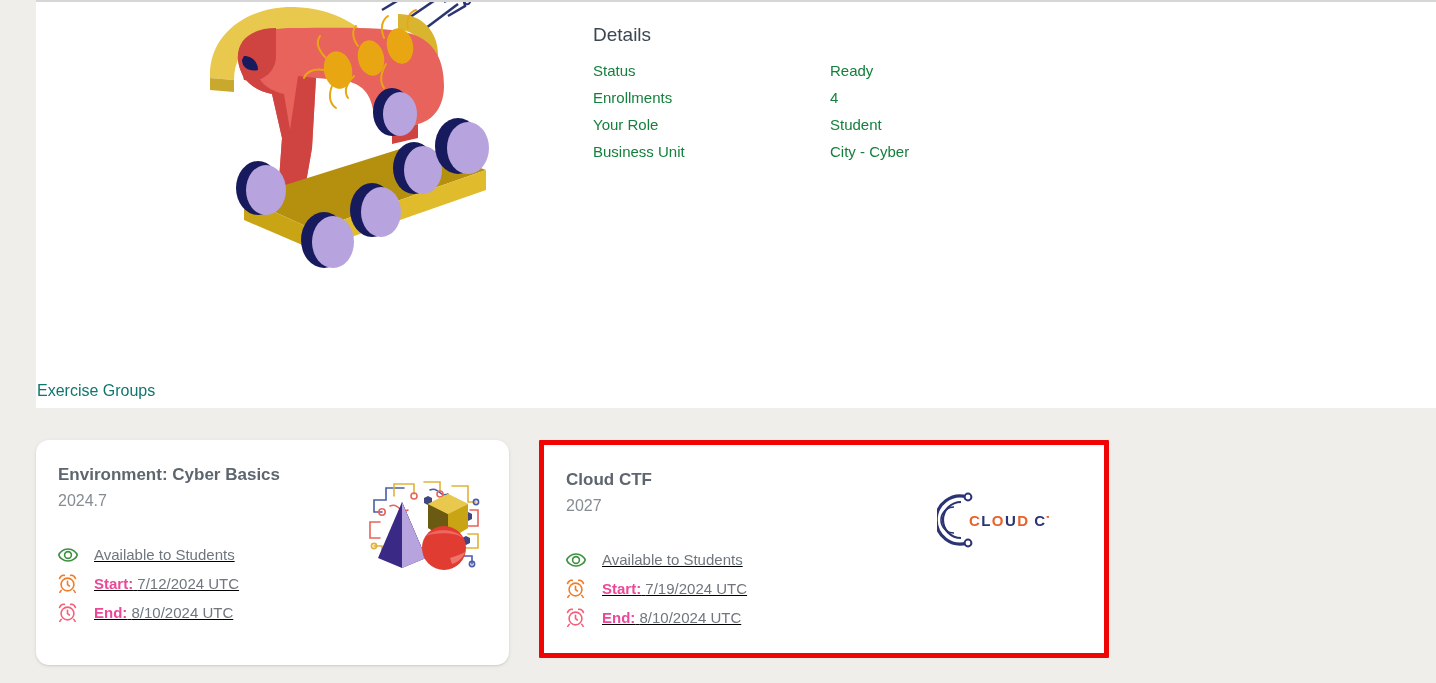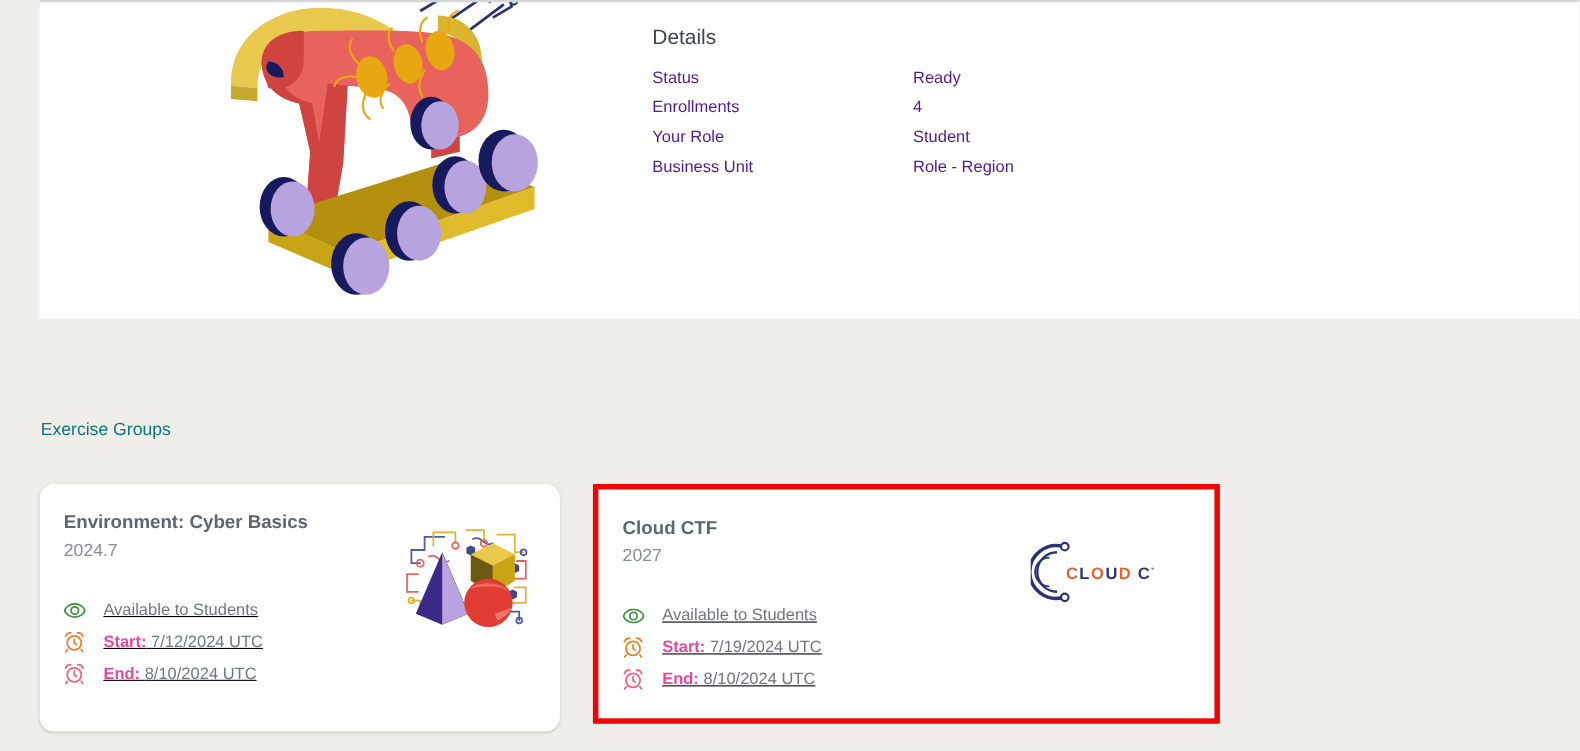--- a/index.html
+++ b/index.html
@@ -14,21 +14,21 @@
     overflow: hidden;
     position: relative;
   }
 
   
   .detail-panel {
     position: absolute;
     left: 36px;
     top: 0;
     width: 1400px;
-    height: 290px;
+    height: 408px;
     background: #ffffff;
     border-top: 2px solid #d6d6d6;
     box-sizing: border-box;
     overflow: hidden;
   }
 
   .horse-wrap {
     position: absolute;
     left: 150px;
     top: -4px;
@@ -48,21 +48,21 @@
     color: #3c4650;
     line-height: 26px;
     margin-bottom: 9px;
     white-space: nowrap;
   }
   .details-table {
     border-collapse: collapse;
   }
   .details-table td {
     font-size: 15px;
-    color: #4c1d95;
+    color: #15803d;
     line-height: 27px;
     padding: 0;
     vertical-align: top;
     white-space: nowrap;
   }
   .details-table td.dt-key { width: 237px; }
 
   
   .section-heading {
     position: absolute;
@@ -263,21 +263,21 @@
         <tr>
           <td class="dt-key">Enrollments</td>
           <td class="dt-val">4</td>
         </tr>
         <tr>
           <td class="dt-key">Your Role</td>
           <td class="dt-val">Student</td>
         </tr>
         <tr>
           <td class="dt-key">Business Unit</td>
-          <td class="dt-val">Role - Region</td>
+          <td class="dt-val">City - Cyber</td>
         </tr>
       </tbody>
     </table>
   </div>
 </div>
 
 <div class="section-heading">Exercise Groups</div>
 
 <div class="cards-row">
 

